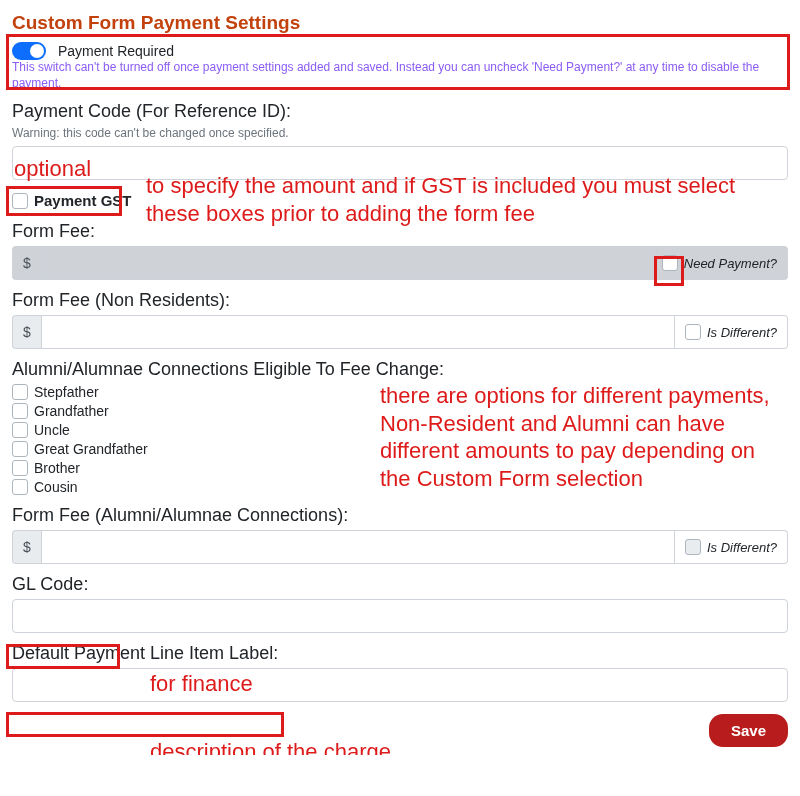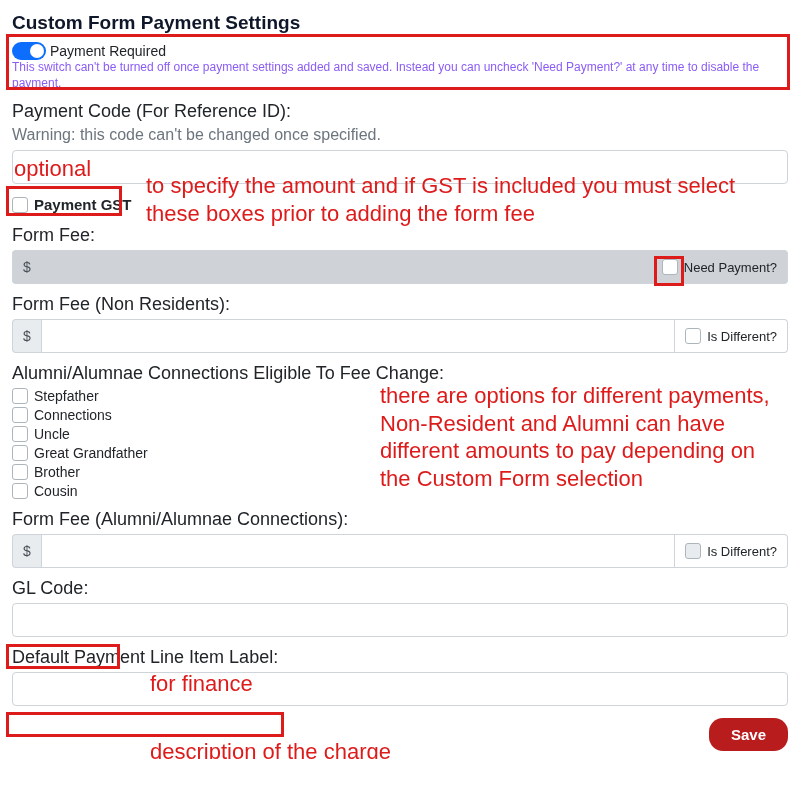--- a/index.html
+++ b/index.html
@@ -10,29 +10,29 @@
     font-size: 14px;
     color: #212529;
     width: 800px;
     background: #fff;
     position: relative;
   }
   h3.page-title {
     font-size: 19px;
     font-weight: 600;
     margin: 4px 0 8px 0;
-    color: #0f172a;
+    color: #c2410c;
   }
   .section {
     margin-bottom: 10px;
   }
   .toggle-row {
     display: flex;
     align-items: center;
-    gap: 4px;
+    gap: 12px;
   }
   .toggle {
     width: 34px;
     height: 18px;
     background: #0d6efd;
     border-radius: 9px;
     position: relative;
     cursor: pointer;
   }
   .toggle .knob {
@@ -115,20 +115,21 @@
     display: flex;
     align-items: center;
     gap: 6px;
     padding: 0 10px;
     border: 1px solid #ced4da;
     border-left: none;
     border-radius: 0 4px 4px 0;
     background: #fff;
     font-size: 13px;
     white-space: nowrap;
+    font-style: italic;
   }
   .input-group .suffix-check.disabled {
     background: #cfd3d7;
   }
   .connections-list {
     margin-top: 4px;
   }
   .connections-list .checkbox-row {
     margin: 3px 0;
   }
@@ -138,21 +139,21 @@
     border: none;
     border-radius: 14px;
     padding: 8px 22px;
     font-size: 15px;
     font-weight: 600;
     cursor: pointer;
     float: right;
     margin-top: 2px;
   }
   .warn-text {
-    font-size: 16px;
+    font-size: 12px;
     color: #6c757d;
     margin: 2px 0 6px 0;
   }
   
   .anno-box {
     position: absolute;
     border: 3px solid #de1b1b;
     pointer-events: none;
   }
   .anno-text {
@@ -216,21 +217,21 @@
 
 <div class="section">
   <span class="field-label">Alumni/Alumnae Connections Eligible To Fee Change:</span>
   <div class="connections-list" id="connections-list">
       <div class="checkbox-row">
         <div class="checkbox"></div>
         <span>Stepfather</span>
       </div>
       <div class="checkbox-row">
         <div class="checkbox"></div>
-        <span>Connections</span>
+        <span>Grandfather</span>
       </div>
       <div class="checkbox-row">
         <div class="checkbox"></div>
         <span>Uncle</span>
       </div>
       <div class="checkbox-row">
         <div class="checkbox"></div>
         <span>Great Grandfather</span>
       </div>
       <div class="checkbox-row">

